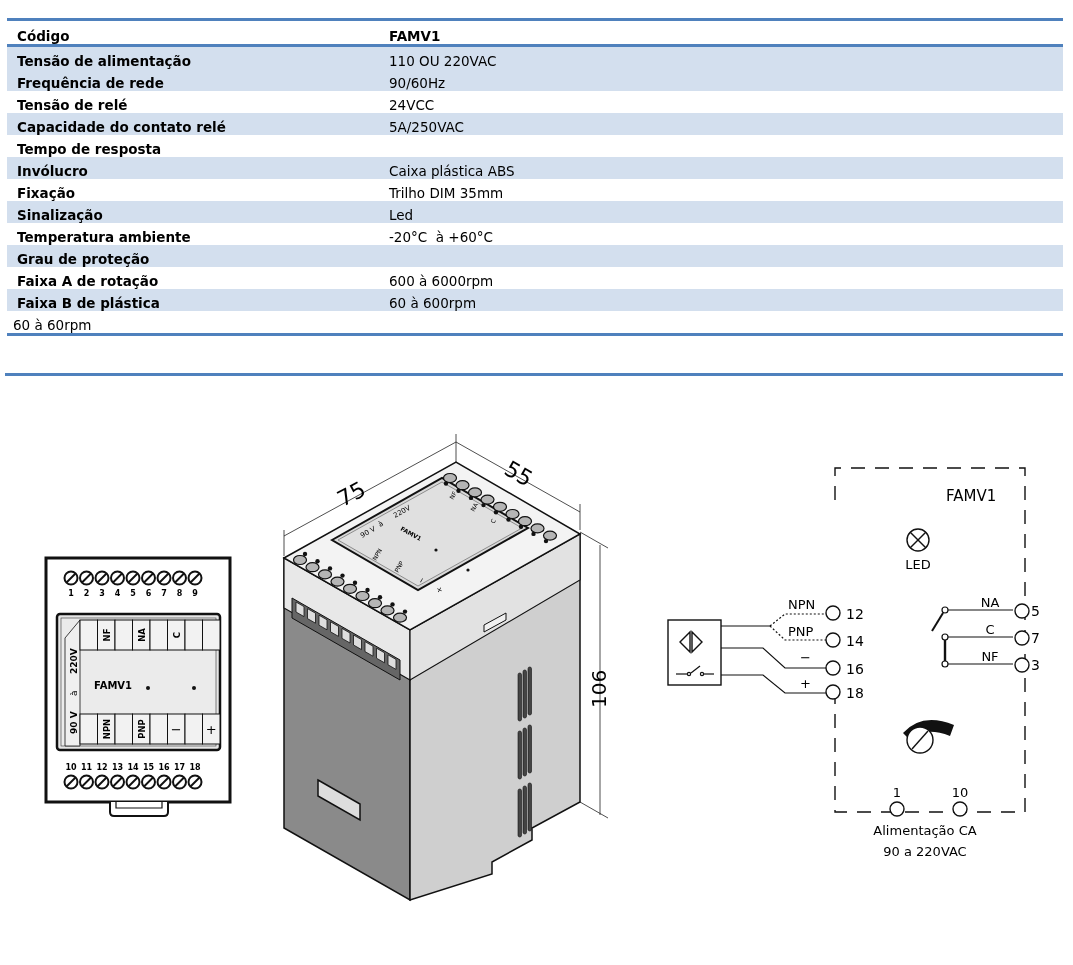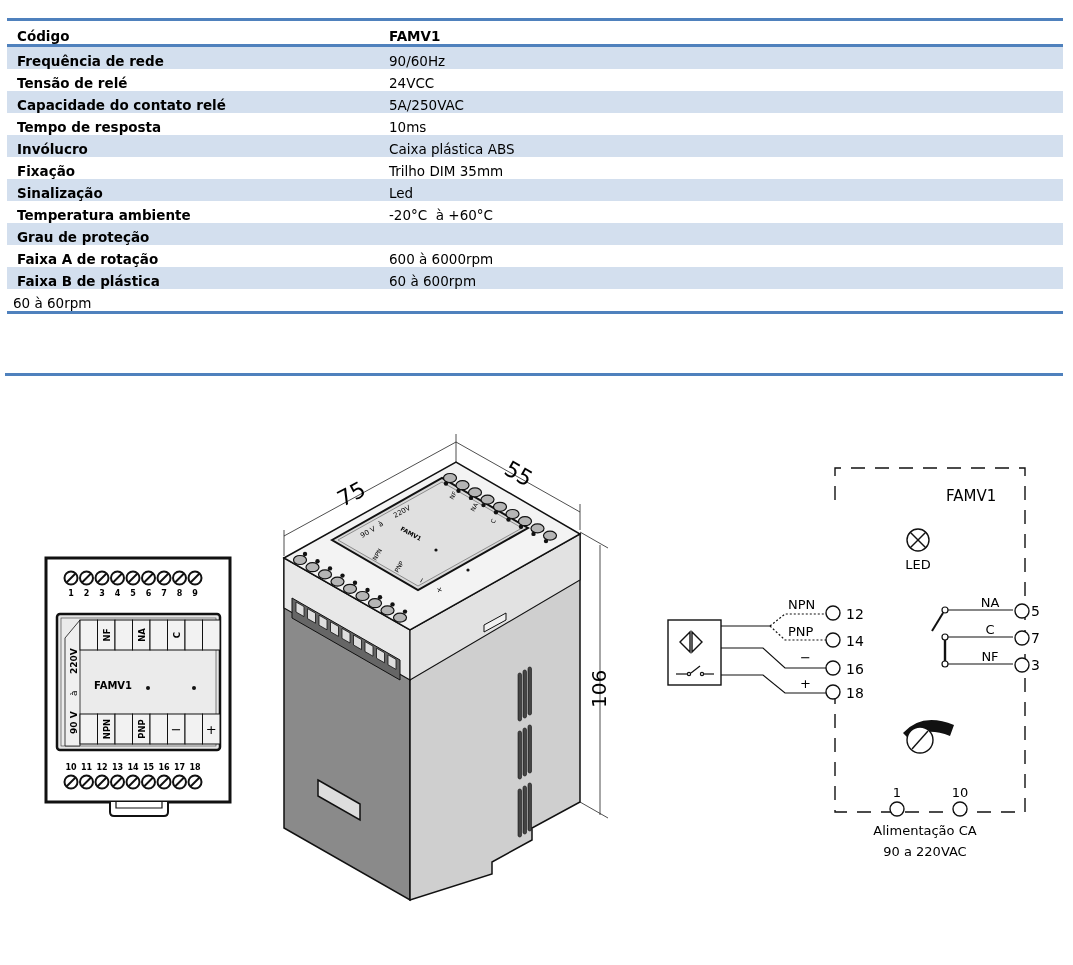--- a/index.html
+++ b/index.html
@@ -28,34 +28,37 @@
 </head>
 <body>
 
 <div class="spec-table">
   <div class="top-rule"></div>
   <div class="spec-row header">
     <div class="k">Código</div>
     <div class="v">FAMV1</div>
   </div>
   <div class="spec-row alt">
+      <div class="k">Tensão de alimentação</div>
+      <div class="v">110 OU 220VAC</div>
+    </div>
+  <div class="spec-row alt">
       <div class="k">Frequência de rede</div>
       <div class="v">90/60Hz</div>
     </div>
   <div class="spec-row">
       <div class="k">Tensão de relé</div>
       <div class="v">24VCC</div>
     </div>
   <div class="spec-row alt">
       <div class="k">Capacidade do contato relé</div>
       <div class="v">5A/250VAC</div>
     </div>
   <div class="spec-row">
       <div class="k">Tempo de resposta</div>
-      <div class="v">10ms</div>
     </div>
   <div class="spec-row alt">
       <div class="k">Invólucro</div>
       <div class="v">Caixa plástica ABS</div>
     </div>
   <div class="spec-row">
       <div class="k">Fixação</div>
       <div class="v">Trilho DIM 35mm</div>
     </div>
   <div class="spec-row alt">

